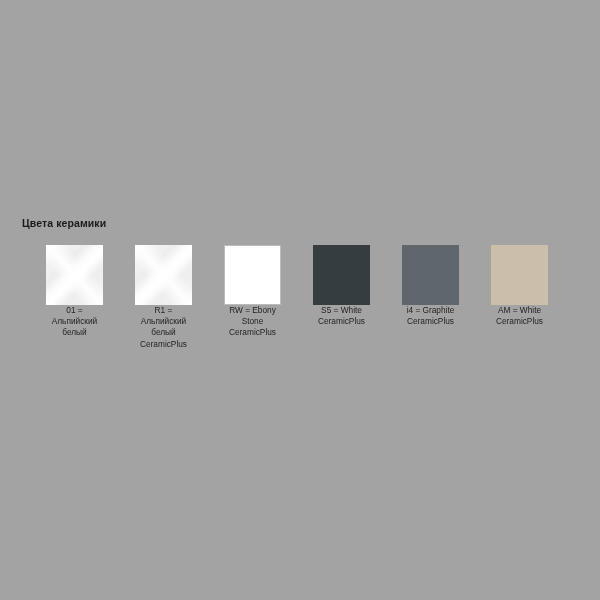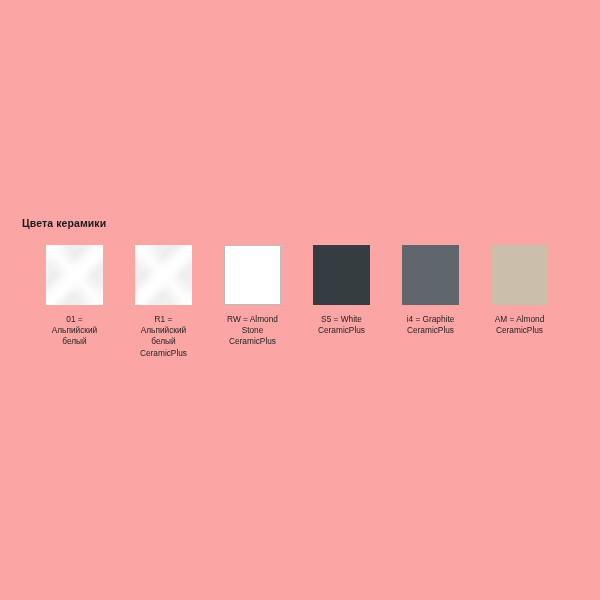--- a/index.html
+++ b/index.html
@@ -16,21 +16,21 @@
     font-family: "Liberation Sans", sans-serif;
     -webkit-font-smoothing: antialiased;
   }
 
   #sheet {
     position: absolute;
     left: 0;
     top: 0;
     width: 600px;
     height: 600px;
-    background: #fca5a5;
+    background: #a3a3a3;
   }
 
   
   #section-title {
     position: absolute;
     left: 22px;
     top: 217px;
     font-size: 10.5px;
     font-weight: bold;
     color: #1b1b1b;
@@ -99,21 +99,20 @@
   
   .swatch-chip.flat {
     background: #ffffff;
   }
   
   .swatch-chip.outlined {
     border: 1px solid #b9bbbd;
   }
 
   .swatch-label {
-    margin-top: 9px;
     width: 83px;
     text-align: center;
     font-size: 8.3px;
     line-height: 11.2px;
     color: #232323;
     word-wrap: break-word;
   }
   .swatch-label .lbl-line {
     display: block;
     white-space: nowrap;
@@ -143,21 +142,21 @@
         <span class="lbl-line">R1 =</span>
         <span class="lbl-line">Альпийский</span>
         <span class="lbl-line">белый</span>
         <span class="lbl-line">CeramicPlus</span>
       </div>
     </div>
 
     <div class="swatch-cell">
       <div class="swatch-chip flat outlined" style="background: rgb(255, 255, 255); border: 1px solid rgb(185, 187, 189);"></div>
       <div class="swatch-label">
-        <span class="lbl-line">RW = Almond</span>
+        <span class="lbl-line">RW = Ebony</span>
         <span class="lbl-line">Stone</span>
         <span class="lbl-line">CeramicPlus</span>
       </div>
     </div>
 
     <div class="swatch-cell">
       <div class="swatch-chip flat" style="background: rgb(53, 61, 65);"></div>
       <div class="swatch-label">
         <span class="lbl-line">S5 = White</span>
         <span class="lbl-line">CeramicPlus</span>
@@ -168,19 +167,19 @@
       <div class="swatch-chip flat" style="background: rgb(95, 102, 108);"></div>
       <div class="swatch-label">
         <span class="lbl-line">i4 = Graphite</span>
         <span class="lbl-line">CeramicPlus</span>
       </div>
     </div>
 
     <div class="swatch-cell">
       <div class="swatch-chip flat" style="background: rgb(203, 191, 171);"></div>
       <div class="swatch-label">
-        <span class="lbl-line">AM = Almond</span>
+        <span class="lbl-line">AM = White</span>
         <span class="lbl-line">CeramicPlus</span>
       </div>
     </div>
 
   </div>
 </div>
 
 </body></html>

